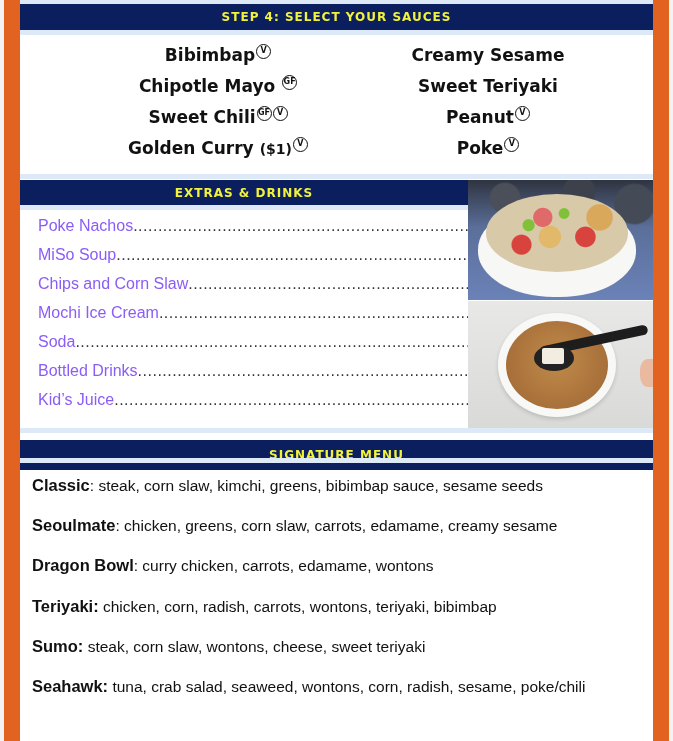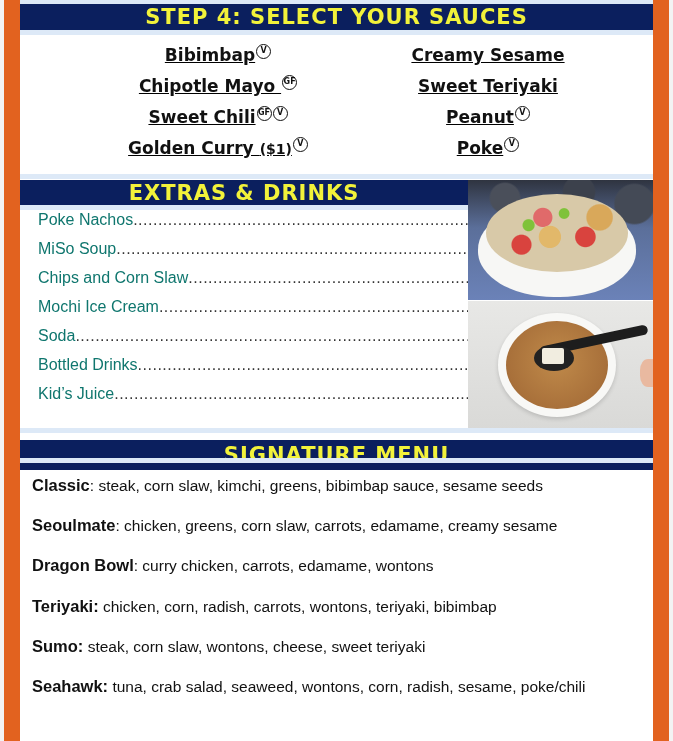--- a/index.html
+++ b/index.html
@@ -3,35 +3,35 @@
   <meta charset="utf-8">
   <style>
     * { box-sizing: border-box; margin: 0; padding: 0; }
     html, body { width: 673px; height: 741px; overflow: hidden; background: #f3f3f3; }
     body { position: relative; font-family: "Liberation Sans", sans-serif; }
     .frame-left { position: absolute; left: 4px; top: 0; width: 16px; height: 741px; background: #e2621f; }
     .frame-right { position: absolute; left: 653px; top: 0; width: 16px; height: 741px; background: #e2621f; }
     .paper { position: absolute; left: 20px; top: 0; width: 633px; height: 741px; background: #ffffff; overflow: hidden; }
     .lightstrip { position: absolute; left: 0; width: 633px; height: 5px; background: #dde9f7; }
     .bar { position: absolute; left: 0; width: 633px; height: 26px; background: #0b1f5e; color: #f2f23a;
-           font-family: "DejaVu Sans", sans-serif; font-weight: bold; font-size: 21px; letter-spacing: 1px;
+           font-family: "DejaVu Sans", sans-serif; font-weight: bold; font-size: 12px; letter-spacing: 1px;
            display: flex; align-items: center; justify-content: center; }
     .bar.extras { width: 448px; }
     .sauces { position: absolute; left: 0; top: 36px; width: 633px; height: 136px; }
-    .sauce-col { position: absolute; top: 4px; width: 300px; text-decoration: underline; }
+    .sauce-col { position: absolute; top: 4px; width: 300px; }
     .sauce-col.left { left: 48px; }
     .sauce-col.right { left: 318px; }
     .sauce { height: 31px; text-align: center; font-family: "DejaVu Sans", sans-serif; font-weight: bold;
              font-size: 17px; color: #111; line-height: 31px; white-space: nowrap; }
     .sauce .price { font-size: 14px; }
     .tag { display: inline-flex; align-items: center; justify-content: center; width: 15px; height: 15px;
            border: 1.3px solid #111; border-radius: 50%; font-size: 8px; font-weight: bold;
            vertical-align: 8px; margin-left: 1px; line-height: 1; }
     .extras-list { position: absolute; left: 18px; top: 211px; width: 430px; }
-    .extra { height: 29px; font-size: 16px; color: #0f766e; display: flex; align-items: flex-start; white-space: nowrap; overflow: hidden; }
+    .extra { height: 29px; font-size: 16px; color: #8b5cf6; display: flex; align-items: center; white-space: nowrap; overflow: hidden; }
     .extra .name { flex: none; }
     .extra .dots { flex: 1; overflow: hidden; color: #333; letter-spacing: 0.5px; }
     .extra .dots::after { content: "........................................................................................................................"; }
     .photo { position: absolute; left: 448px; width: 185px; overflow: hidden; }
     .photo.nachos { top: 180px; height: 120px;
       background: radial-gradient(circle at 20% 15%, #4a4f5a 0 8%, transparent 9%),
                   radial-gradient(circle at 60% 10%, #3c414c 0 10%, transparent 11%),
                   radial-gradient(circle at 90% 20%, #444a56 0 10%, transparent 11%),
                   linear-gradient(180deg, #2f3440 0%, #5b6f9a 40%, #6b82b8 100%); }
     .bowl { position: absolute; left: 10px; top: 22px; width: 158px; height: 95px; border-radius: 50% 50% 48% 48%; background: #f7f7f5; }

